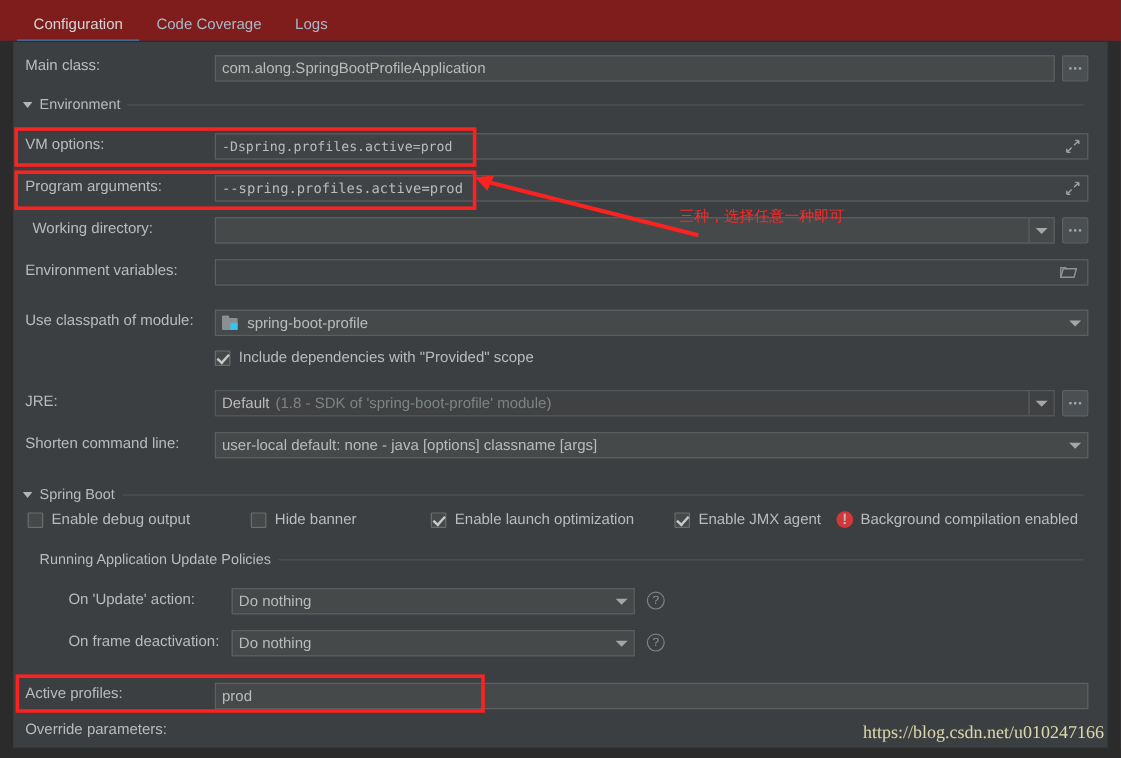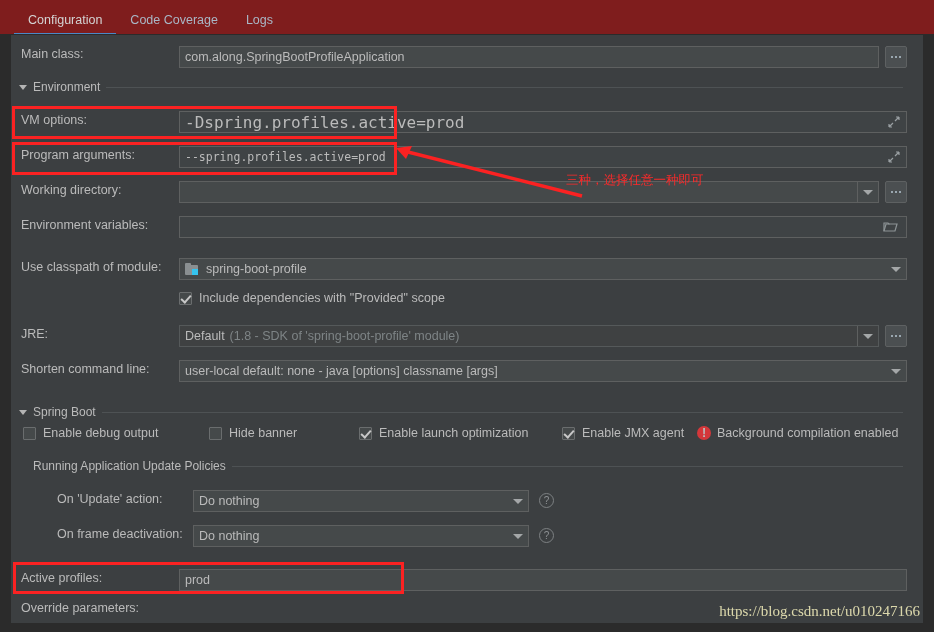--- a/index.html
+++ b/index.html
@@ -194,39 +194,39 @@
     <div class="sect" style="left:8px;top:45px;width:898px;">
       <span class="tri"></span>
       <span class="st">Environment</span>
       <span class="ln"></span>
     </div>
 
     <div class="row" style="left:10px;top:78px;">
       <span class="lbl">VM options:</span>
     </div>
     <div class="field empty" style="position:absolute;left:168px;top:76px;width:728px;">
-      <span class="mono" style="font-family:'DejaVu Sans Mono',monospace;font-size:16px;">-Dspring.profiles.active=prod</span>
+      <span class="mono" style="font-family:'DejaVu Sans Mono',monospace;font-size:11px;">-Dspring.profiles.active=prod</span>
       <svg class="expand-ic" viewBox="0 0 12 12">
         <path d="M11 1 L7 5 M11 1 L11 4 M11 1 L8 1" stroke="#9aa0a3" stroke-width="1.2" fill="none"></path>
         <path d="M1 11 L5 7 M1 11 L1 8 M1 11 L4 11" stroke="#9aa0a3" stroke-width="1.2" fill="none"></path>
       </svg>
     </div>
 
     <div class="row" style="left:10px;top:113px;">
       <span class="lbl">Program arguments:</span>
     </div>
     <div class="field empty" style="position:absolute;left:168px;top:111px;width:728px;">
       <span class="mono" style="font-family:'DejaVu Sans Mono',monospace;font-size:11.5px;">--spring.profiles.active=prod</span>
       <svg class="expand-ic" viewBox="0 0 12 12">
         <path d="M11 1 L7 5 M11 1 L11 4 M11 1 L8 1" stroke="#9aa0a3" stroke-width="1.2" fill="none"></path>
         <path d="M1 11 L5 7 M1 11 L1 8 M1 11 L4 11" stroke="#9aa0a3" stroke-width="1.2" fill="none"></path>
       </svg>
     </div>
 
-    <div class="row" style="left:10px;top:148px;">
+    <div class="row" style="left:16px;top:148px;">
       <span class="lbl">Working directory:</span>
     </div>
     <div class="combo" style="position:absolute;left:168px;top:146px;width:700px;">
       <span></span>
       <span class="arrowbox">
         <span class="caret"></span>
       </span>
     </div>
     <div class="btn-dots" style="position:absolute;left:874px;top:146px;">
       <span class="dots">

